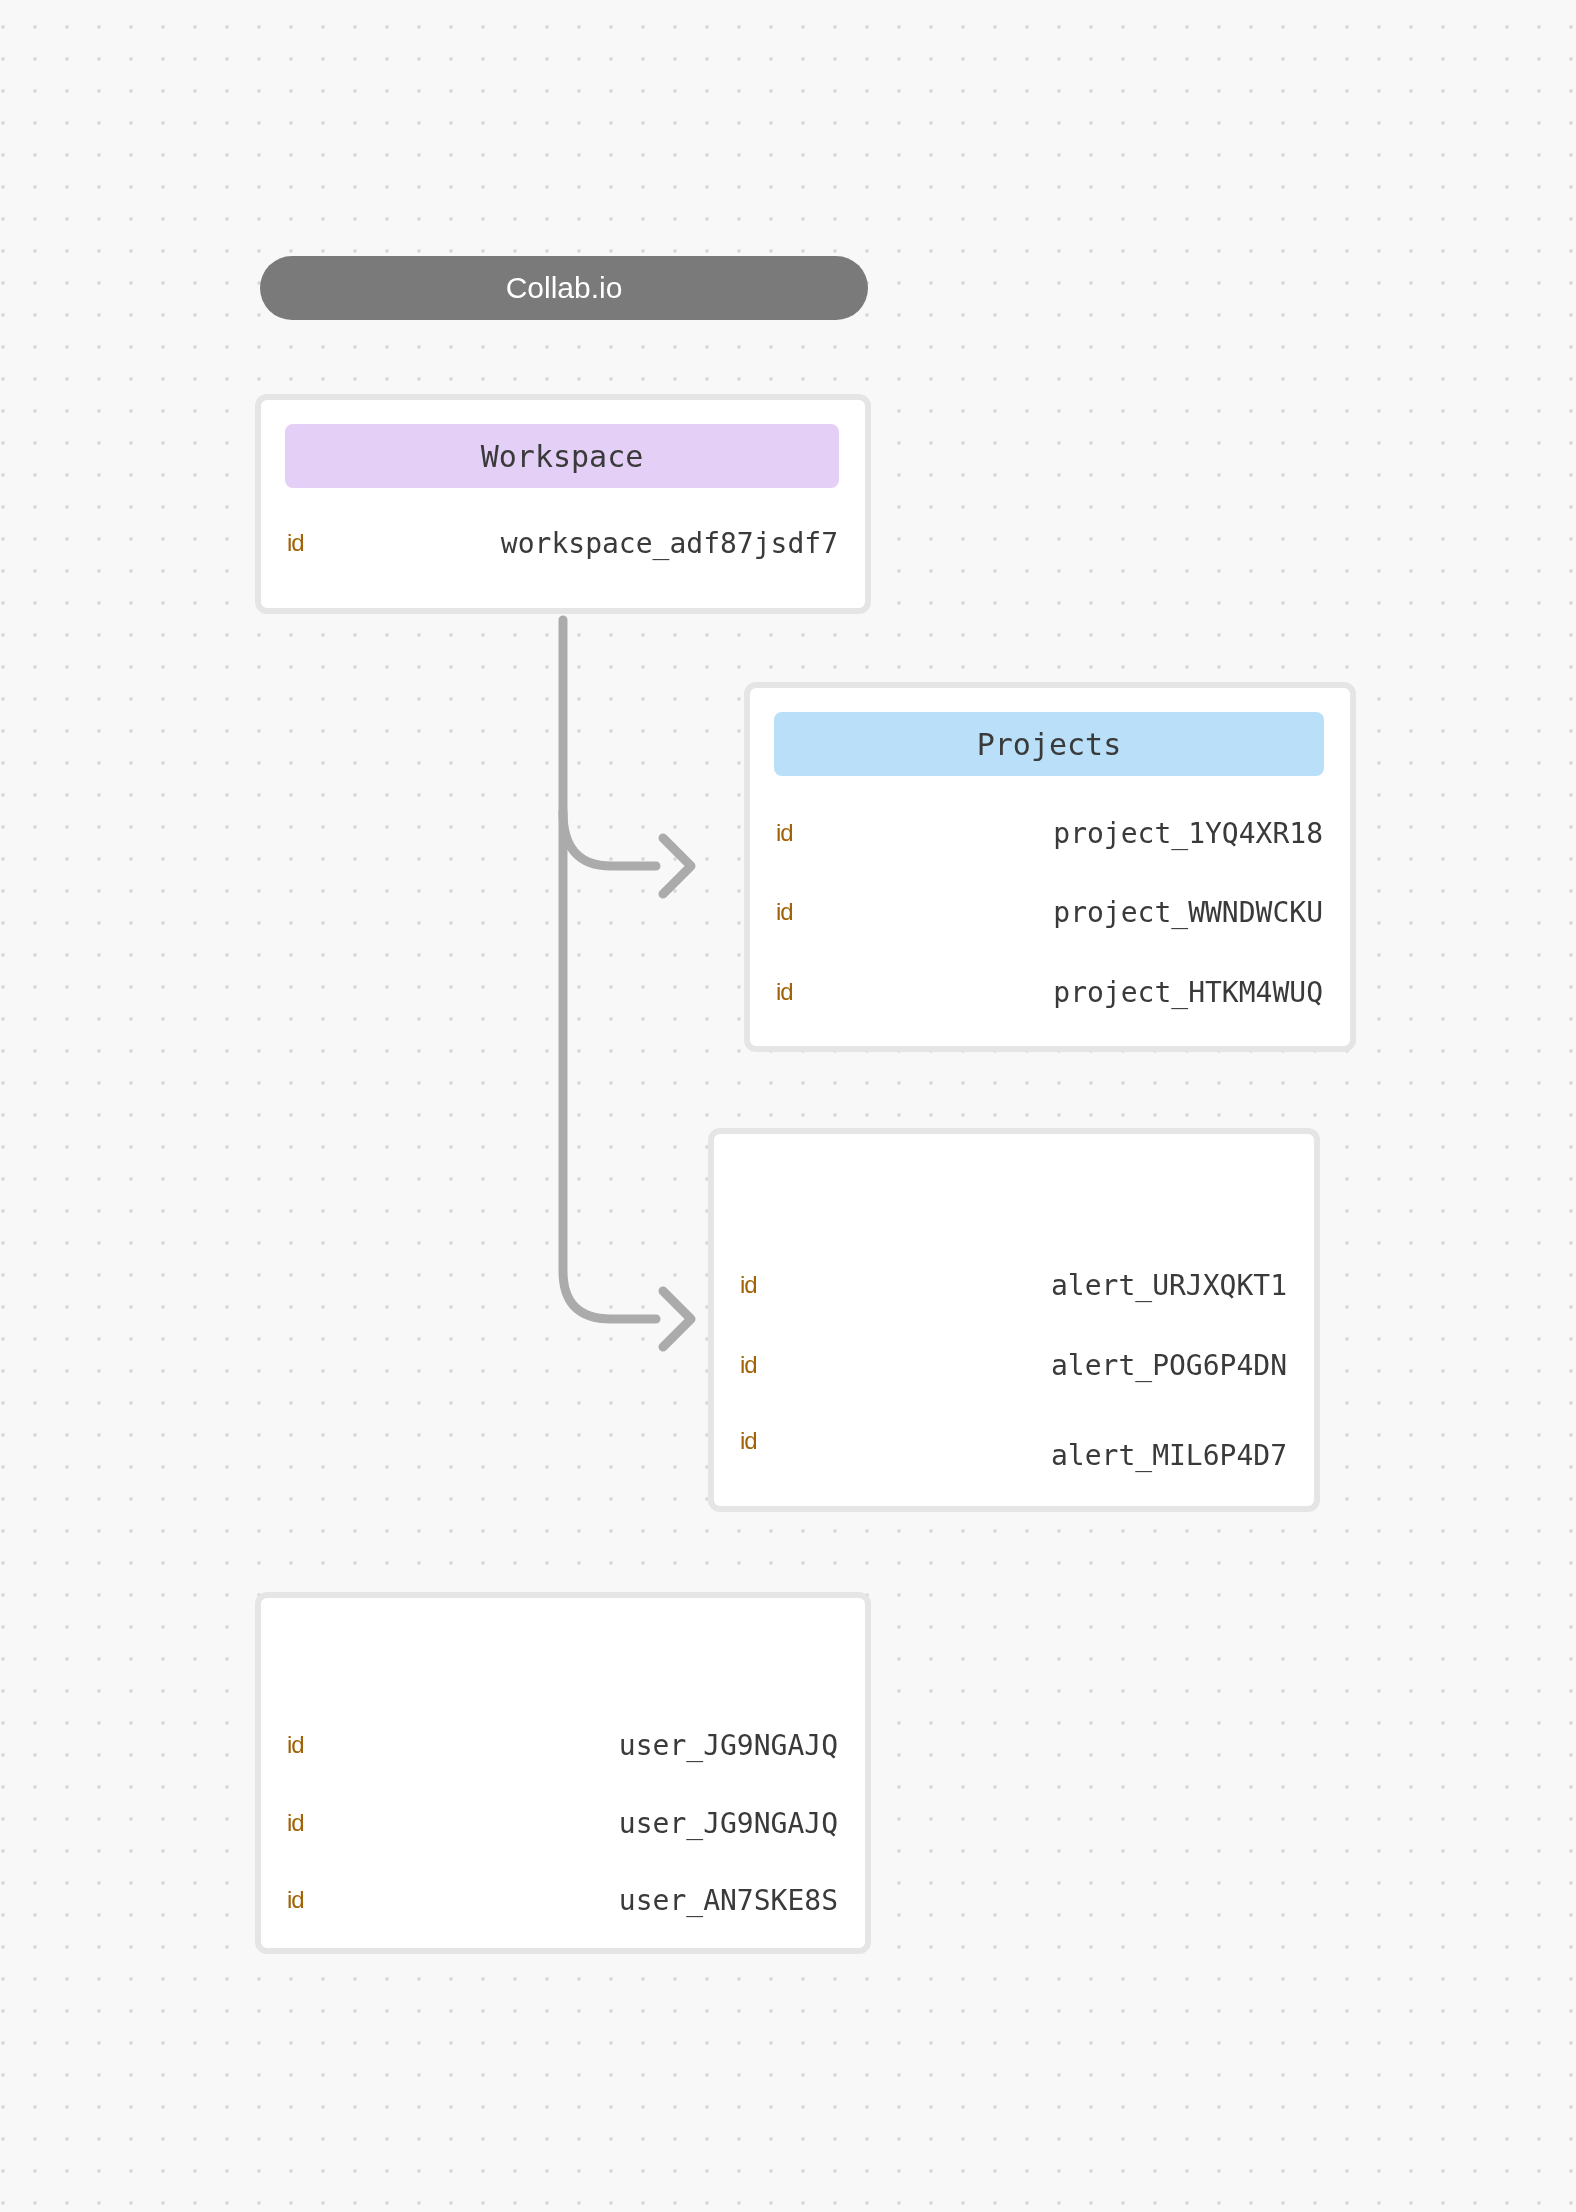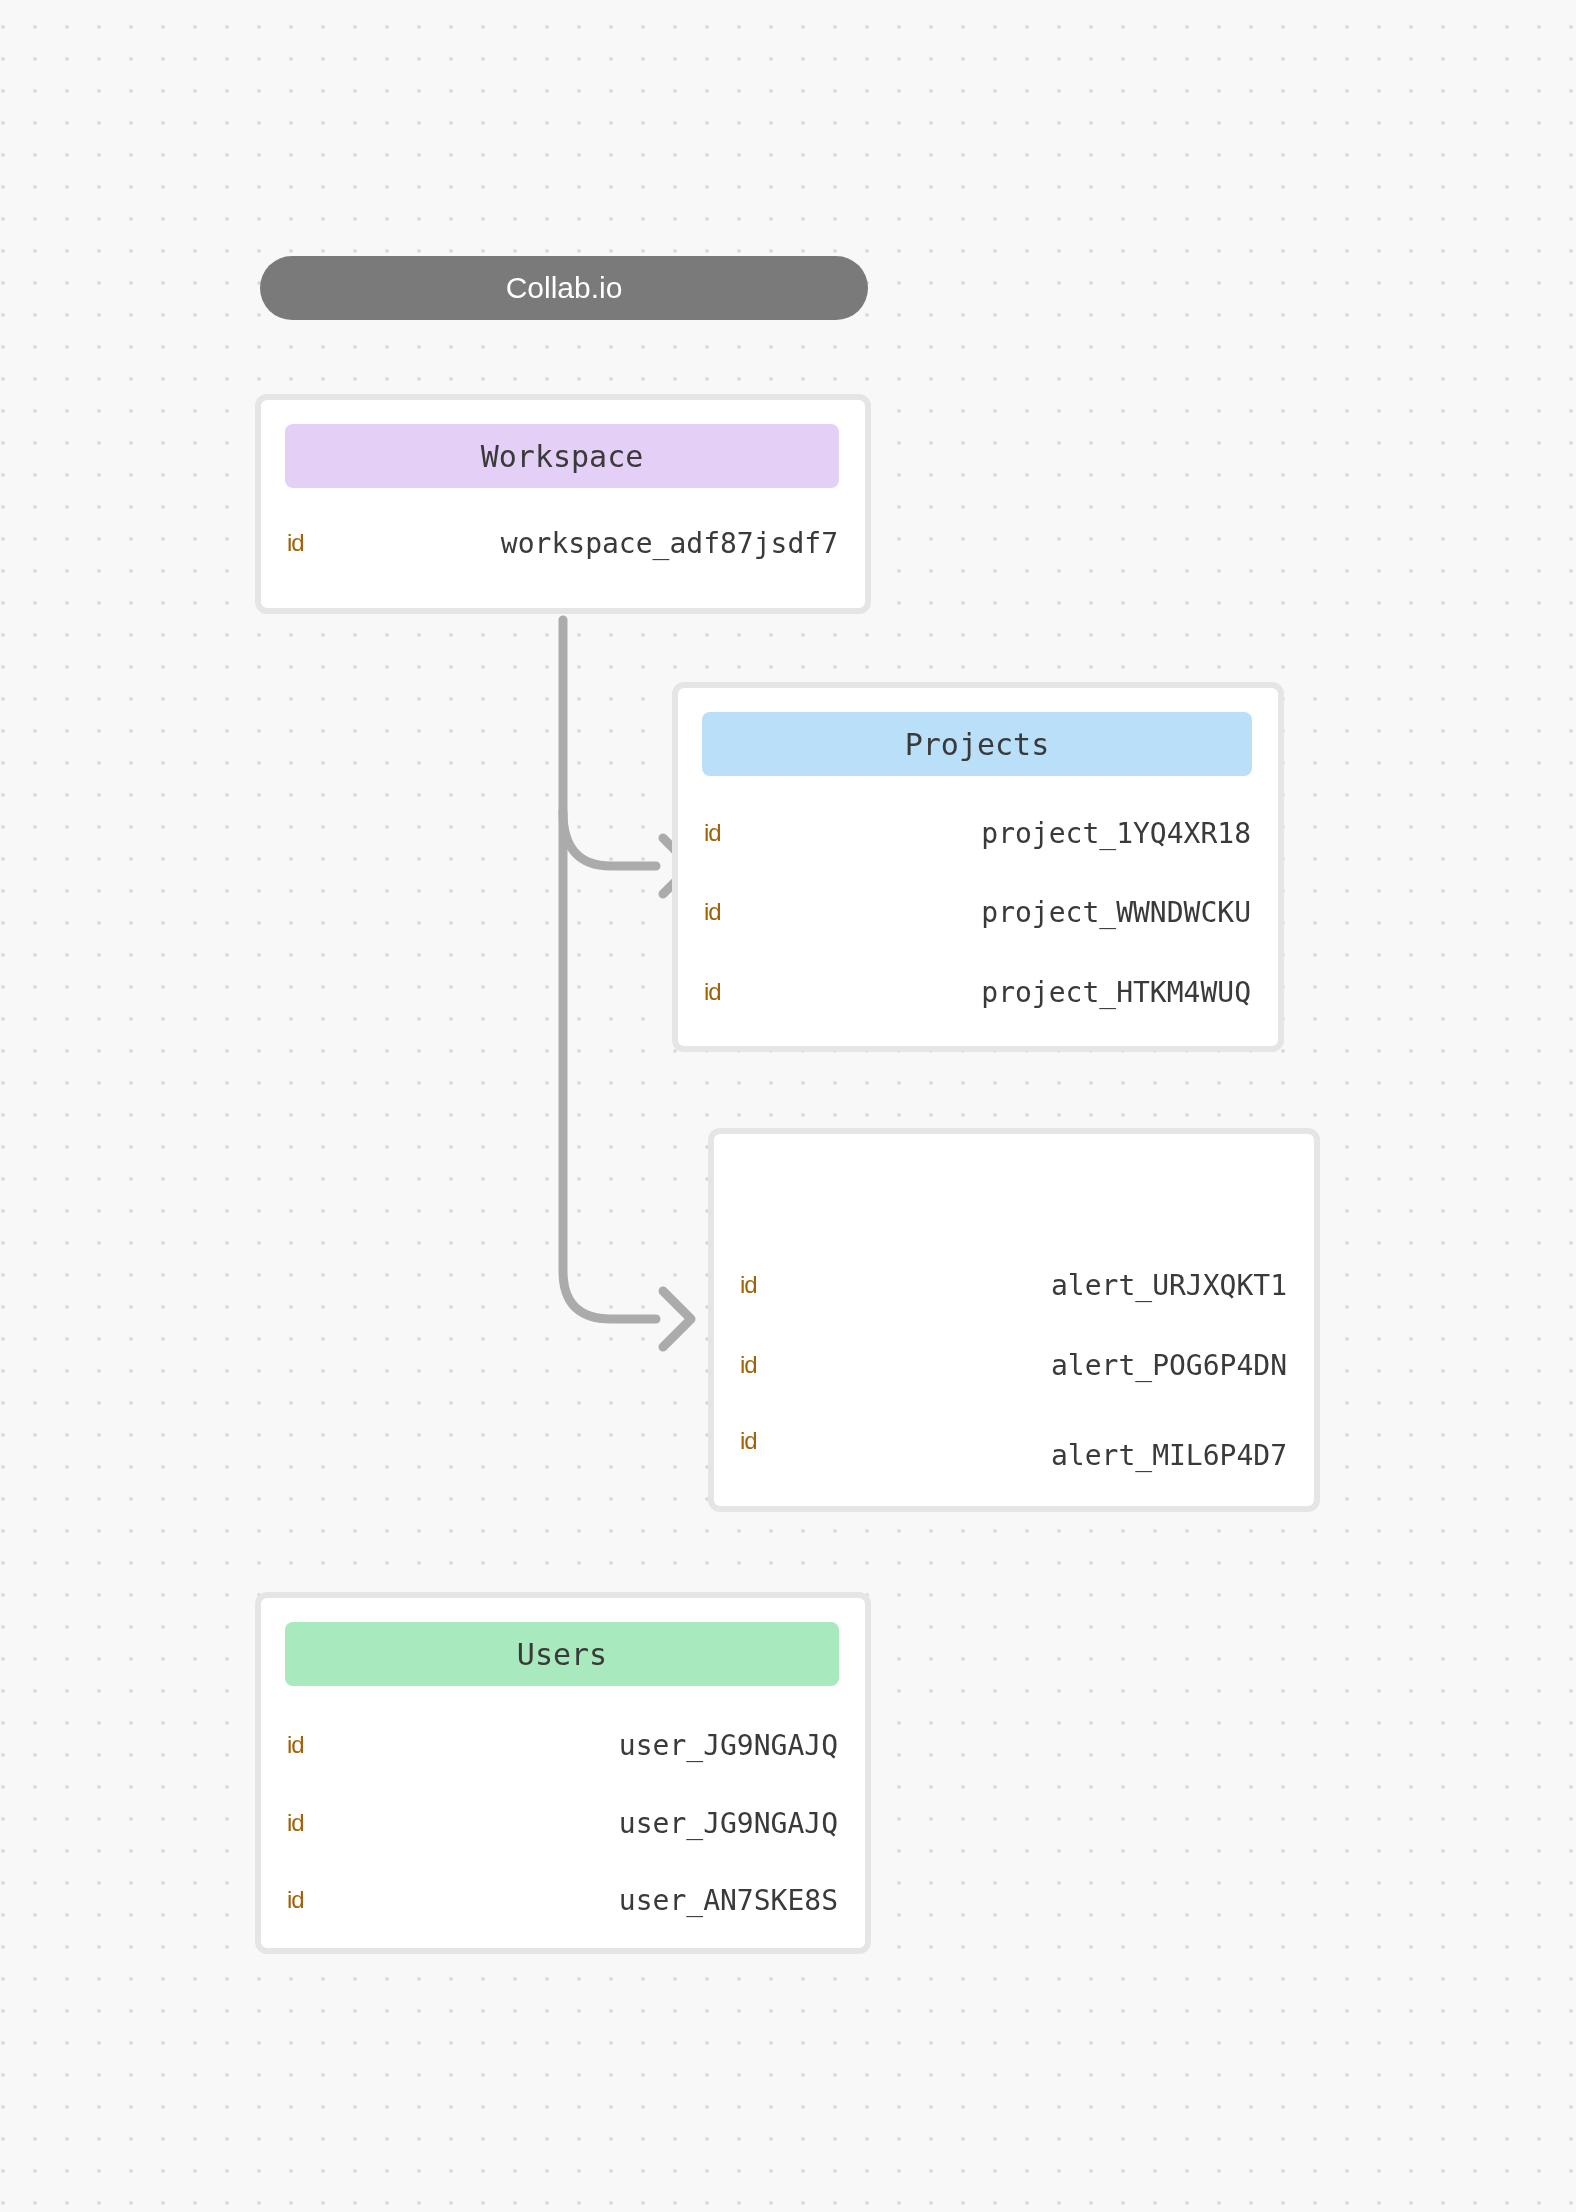--- a/index.html
+++ b/index.html
@@ -39,21 +39,21 @@
     letter-spacing:-1px;
   }
   .val{
     font-family:"DejaVu Sans Mono","Liberation Mono",monospace;
     font-size:28px;color:#3a3a3a;
   }
   
   #card-workspace{left:255px;top:394px;width:616px;height:220px;}
   #card-workspace .row.r1{top:115px;}
 
-  #card-projects{left:672px;top:682px;width:612px;height:370px;}
+  #card-projects{left:744px;top:682px;width:612px;height:370px;}
   #card-projects .row.r1{top:117px;}
   #card-projects .row.r2{top:196px;}
   #card-projects .row.r3{top:276px;}
 
   #card-alerts{left:708px;top:1128px;width:612px;height:384px;}
   #card-alerts .row.r1{top:123px;}
   #card-alerts .row.r2{top:203px;}
   #card-alerts .row.r3{top:287px;}
   #card-alerts .row.r3 .key{transform:translateY(-8px);}
   #card-alerts .row.r3 .val{transform:translateY(6px);}
@@ -120,23 +120,20 @@
       <span class="key">id</span>
       <span class="val">alert_POG6P4DN</span>
     </div>
     <div class="row r3">
       <span class="key">id</span>
       <span class="val">alert_MIL6P4D7</span>
     </div>
   </div>
 
   <div class="card" id="card-users">
-    <div class="hdr" style="background-color: rgb(168, 234, 189);">
-      <span>Users</span>
-    </div>
     <div class="row r1">
       <span class="key">id</span>
       <span class="val">user_JG9NGAJQ</span>
     </div>
     <div class="row r2">
       <span class="key">id</span>
       <span class="val">user_JG9NGAJQ</span>
     </div>
     <div class="row r3">
       <span class="key">id</span>

